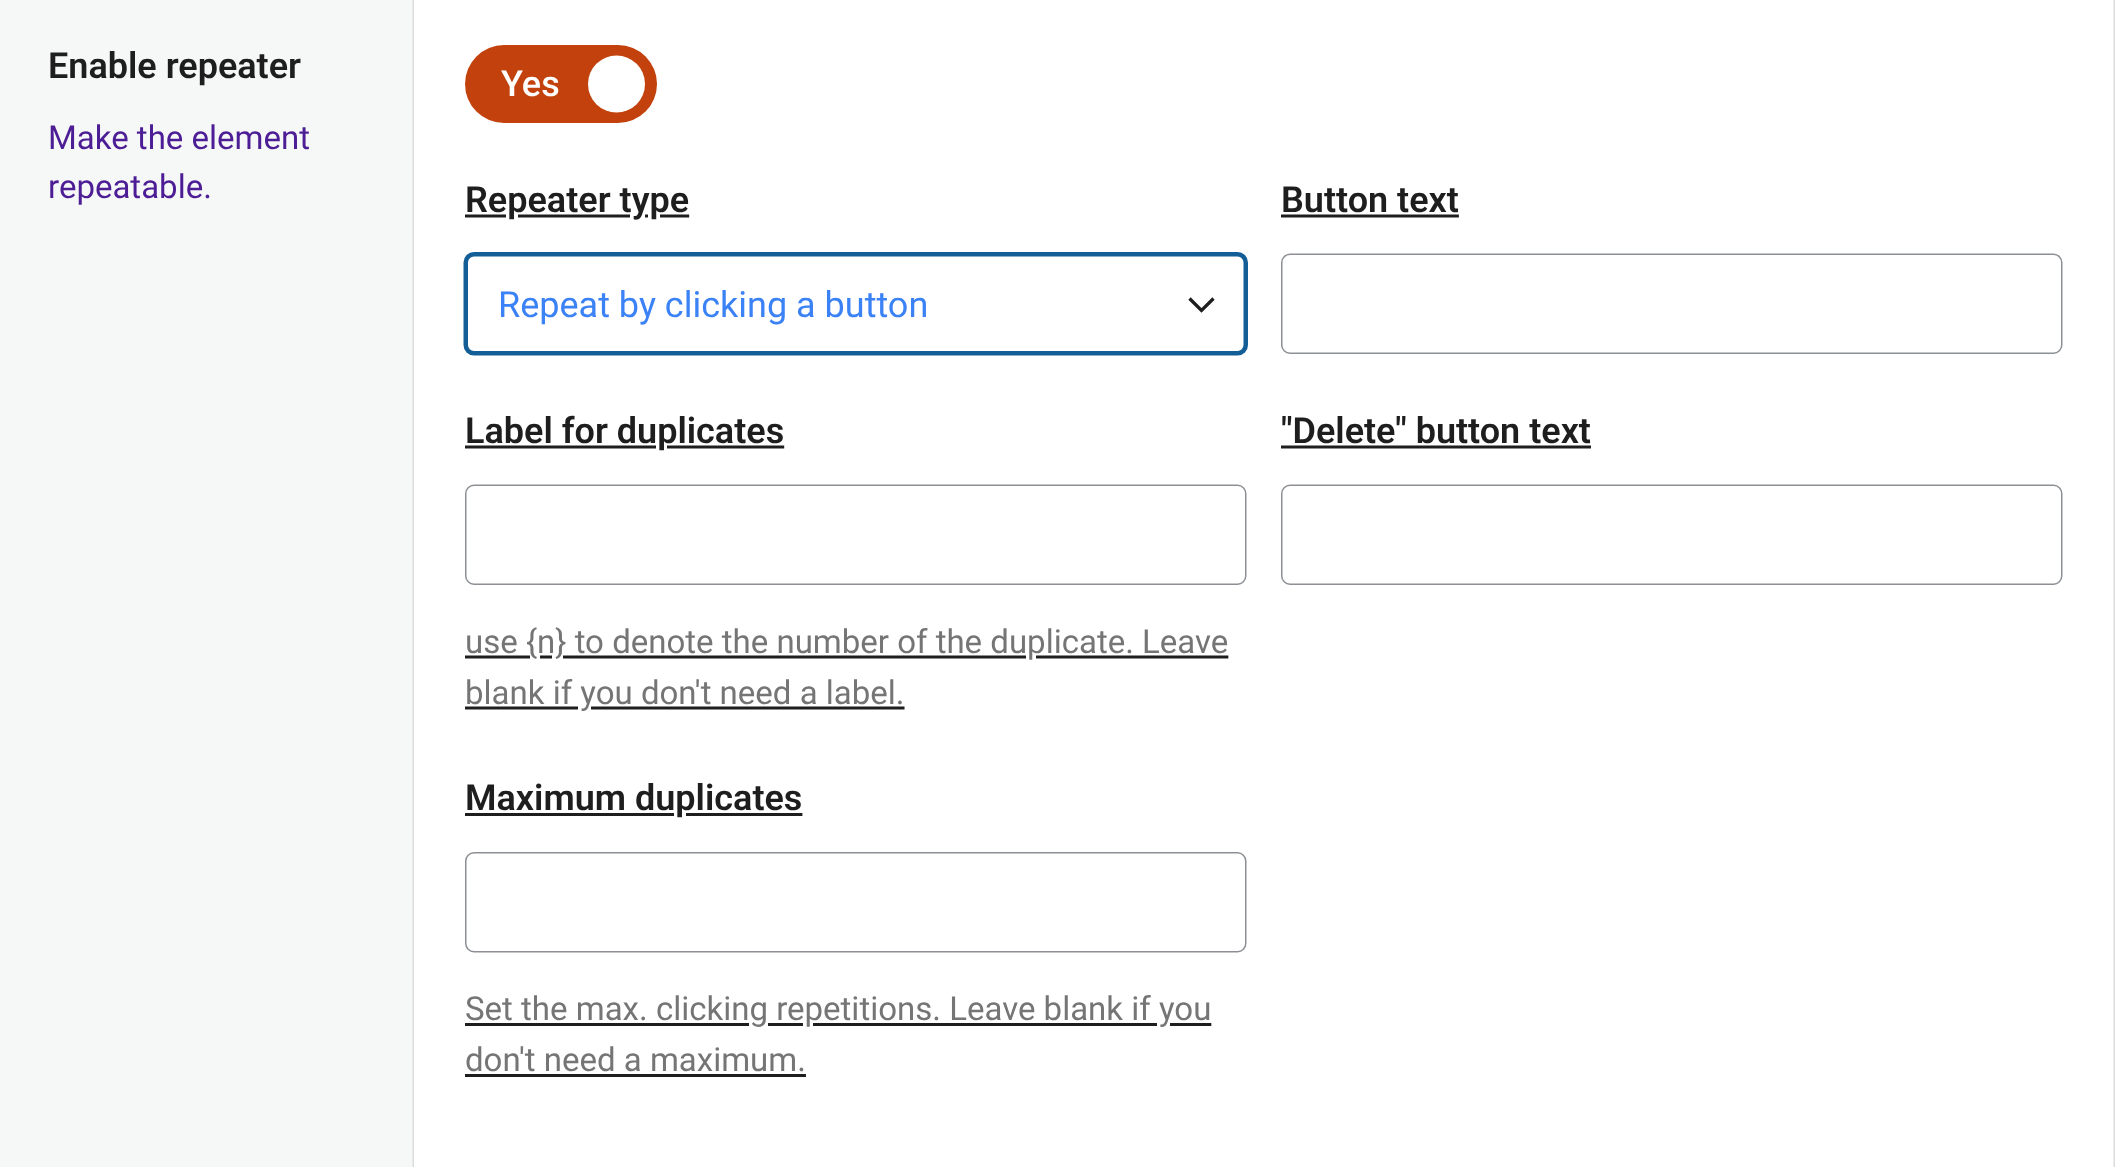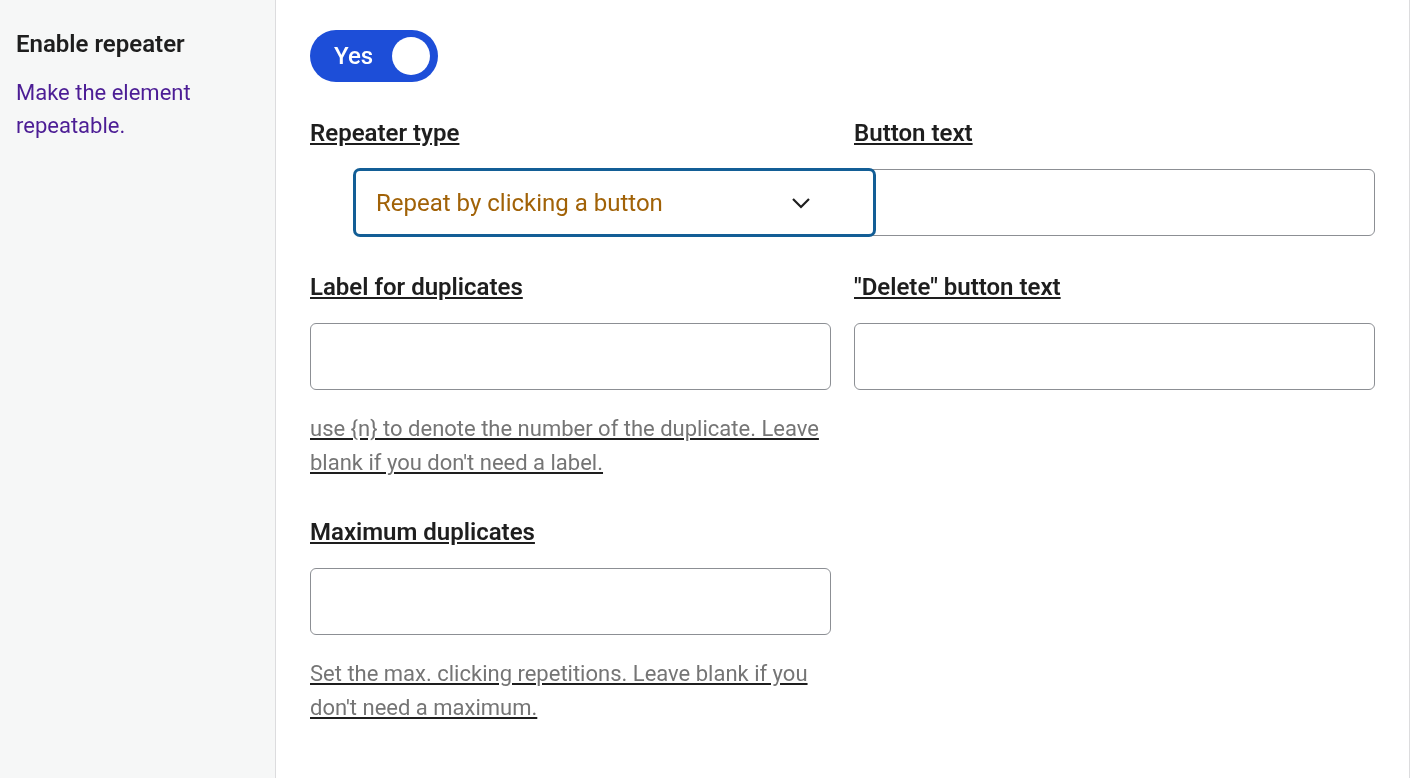--- a/index.html
+++ b/index.html
@@ -15,21 +15,21 @@
       width: 1410px;
       height: 778px;
     }
     .container {
       display: flex;
       height: 100%;
     }
     .left-panel {
       width: 283px;
       background: #f6f7f7;
-      padding: 30px 16px;
+      padding: 30px 32px;
       border-right: 1px solid #dcdcde;
     }
     .left-title {
       font-size: 24px;
       font-weight: 600;
       color: #1e1e1e;
       margin-bottom: 18px;
     }
     .left-desc {
       font-size: 22px;
@@ -42,21 +42,21 @@
       border-right: 1px solid #dcdcde;
     }
     .toggle-wrap {
       margin-bottom: 36px;
     }
     .toggle {
       display: inline-flex;
       align-items: center;
       width: 128px;
       height: 52px;
-      background: #1d4ed8;
+      background: #c2410c;
       border-radius: 26px;
       padding: 0 8px 0 24px;
       cursor: pointer;
       position: relative;
     }
     .toggle-label {
       color: #fff;
       font-size: 24px;
       font-weight: 500;
       flex: 1;
@@ -90,30 +90,29 @@
       position: relative;
       width: 100%;
     }
     .select-field {
       width: 100%;
       height: 67px;
       border: 2px solid #135e96;
       border-radius: 6px;
       padding: 0 50px 0 20px;
       font-size: 24px;
-      color: #a16207;
+      color: #3b82f6;
       background: #fff;
       appearance: none;
       -webkit-appearance: none;
       -moz-appearance: none;
       cursor: pointer;
       outline: none;
       box-shadow: 0 0 0 1px #135e96;
       font-family: inherit;
-      margin-left: 44px;
     }
     .chevron {
       position: absolute;
       right: 20px;
       top: 50%;
       transform: translateY(-50%);
       pointer-events: none;
       width: 20px;
       height: 12px;
     }

